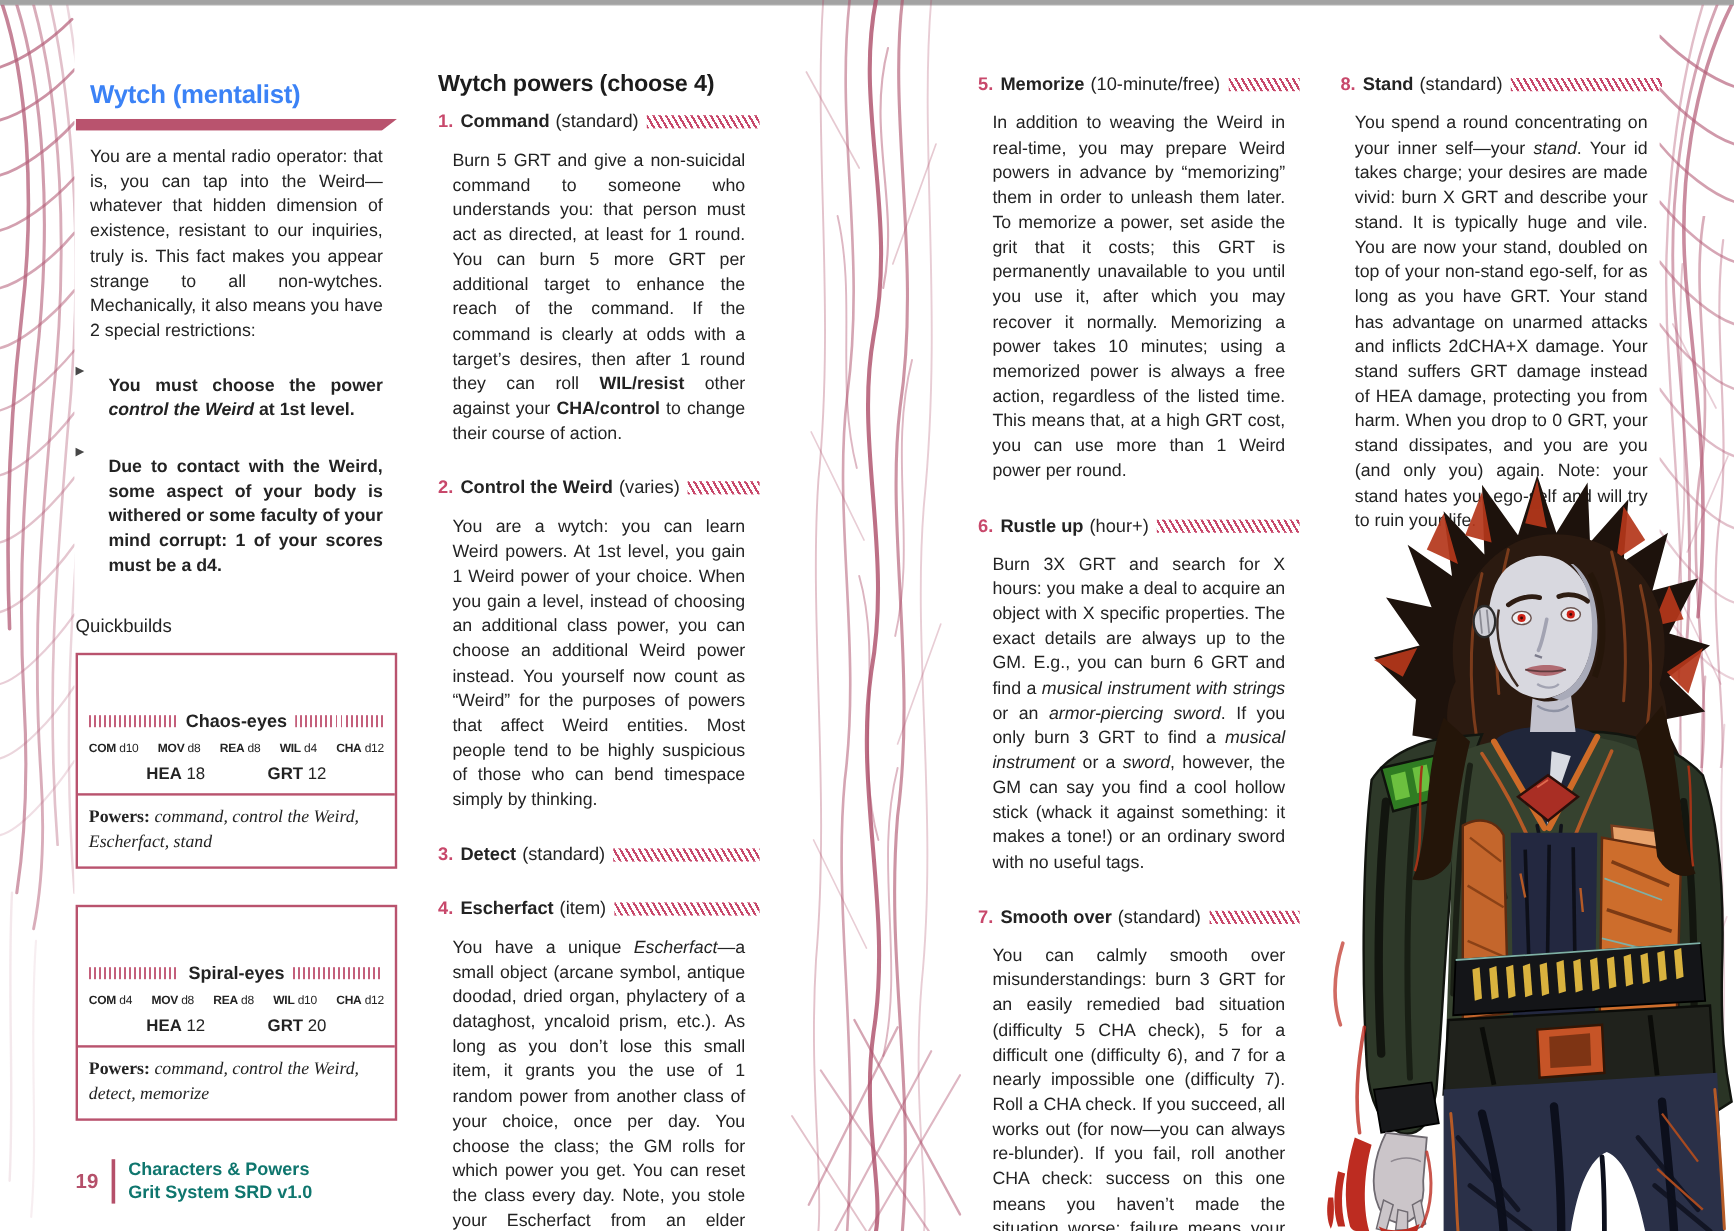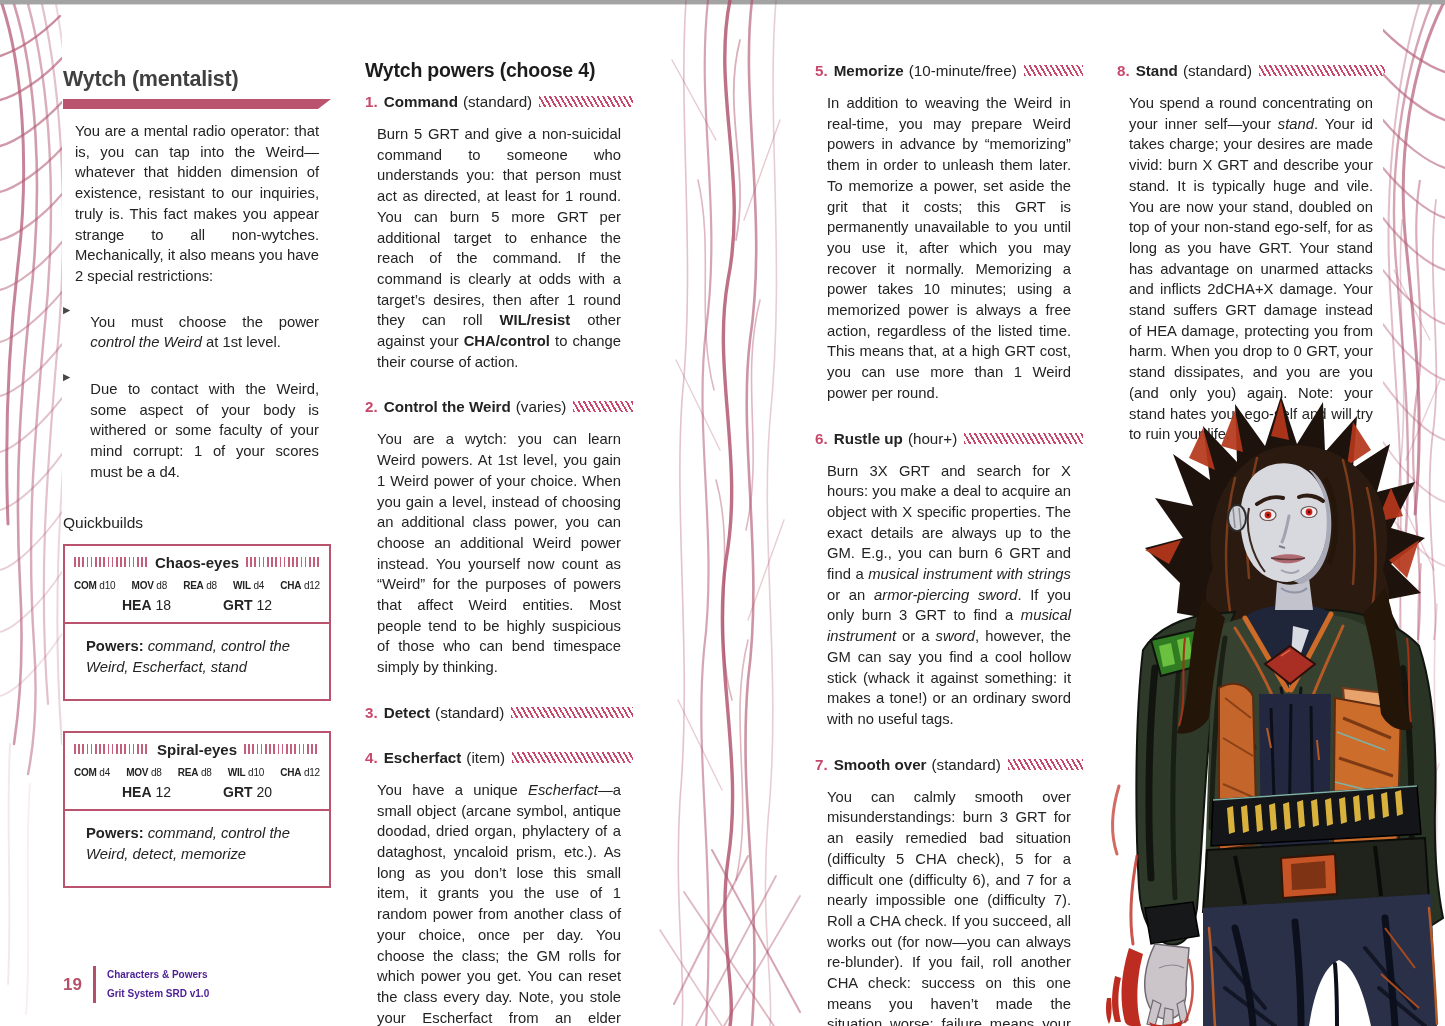--- a/index.html
+++ b/index.html
@@ -10,49 +10,49 @@
     -webkit-font-smoothing:antialiased;
   }
   .top-edge{position:absolute;left:0;top:0;width:1445px;height:4px;background:#a3a3a3;border-bottom:1px solid #d8d8d8;}
   .deco{position:absolute;pointer-events:none;}
   .col{position:absolute;top:0;width:268px;}
   .col1{left:63px;}
   .col2{left:365px;}
   .col3{left:815px;}
   .col4{left:1117px;}
 
-  h1.page-title{margin:66px 0 0;font-size:21.5px;line-height:26px;font-weight:700;letter-spacing:-0.2px;color:#404040;}
+  h1.page-title{margin:66px 12px 0;font-size:21.5px;line-height:26px;font-weight:700;letter-spacing:-0.2px;color:#3b82f6;}
   .title-bar{margin-top:7px;height:10px;width:100%;background:#b9536e;
     clip-path:polygon(0 0,100% 0,calc(100% - 13px) 100%,0 100%);}
   p.body-text{font-size:14.8px;line-height:20.7px;text-align:justify;margin:12px;}
   .intro{margin-top:21px;}
 
   .bullets{margin-top:13px;}
   .bullet{display:flex;margin-top:2px;}
   .bullet-marker{color:#474747;font-size:9.5px;line-height:20.7px;margin-right:8px;flex:none;}
-  .bullet p{flex:1;}
+  .bullet p{flex:1;font-weight:bold;}
 
   .qb-heading{margin:19px 0 12px;font-size:15.5px;font-weight:400;}
   .qb-box{margin-top:10px;border:2px solid #b9536e;padding:8px 9px 9px;background:#fff;}
   .qb-box.second{margin-top:30px;}
-  .qb-head{display:flex;align-items:center;gap:7px;}
+  .qb-head{display:flex;align-items:center;gap:7px;margin-top:39px;}
   .ticks{flex:1;height:10px;background:repeating-linear-gradient(90deg,#c45f7b 0 1.6px,transparent 1.6px 4.2px);}
   .qb-name{font-weight:700;font-size:15px;white-space:nowrap;}
   .qb-stats{display:flex;justify-content:space-between;margin-top:9px;font-size:10px;letter-spacing:-0.2px;}
   .qb-stats b,.qb-derived b{font-weight:700;}
   .qb-derived{display:flex;justify-content:center;gap:52px;margin-top:6px;font-size:14px;}
   .qb-rule{height:2px;background:#b9536e;margin:9px -9px 8px;}
-  .qb-powers{font-size:14.8px;line-height:21px;margin:12px;}
+  .qb-powers{font-size:14.8px;line-height:21px;margin:0;font-family:Liberation Serif, serif;}
   .qb-powers .ital{font-style:italic;}
   .qb-powers b{font-weight:700;}
 
   .footer{position:absolute;left:63px;top:966px;display:flex;align-items:center;}
   .pageno{color:#b5506a;font-weight:700;font-size:17px;margin-right:11px;}
   .foot-bar{width:3px;height:37px;background:#b5506a;margin-right:11px;}
-  .foot-lines{font-weight:700;font-size:10px;line-height:18.5px;color:#4c1d95;}
+  .foot-lines{font-weight:700;font-size:15px;line-height:18.5px;color:#0f766e;}
 
   h2.powers-title{margin:58px 0 0;font-size:19.5px;line-height:24px;font-weight:700;letter-spacing:-0.2px;color:#1c1c1c;}
   .power{margin-top:24px;}
   .col2 .power.first{margin-top:9px;}
   .col3 .power.first,.col4 .power.first{margin-top:60px;}
   .power-head{display:flex;align-items:center;font-size:15.2px;line-height:21px;margin-bottom:3px;white-space:nowrap;}
   .pnum{color:#c8486b;font-weight:700;margin-right:6px;}
   .pname{font-weight:700;margin-right:5px;}
   .pqual{margin-right:7px;}
   .hatch{flex:1;height:11px;background:repeating-linear-gradient(60deg,#c8486b 0 1.8px,transparent 1.8px 4.6px);}

